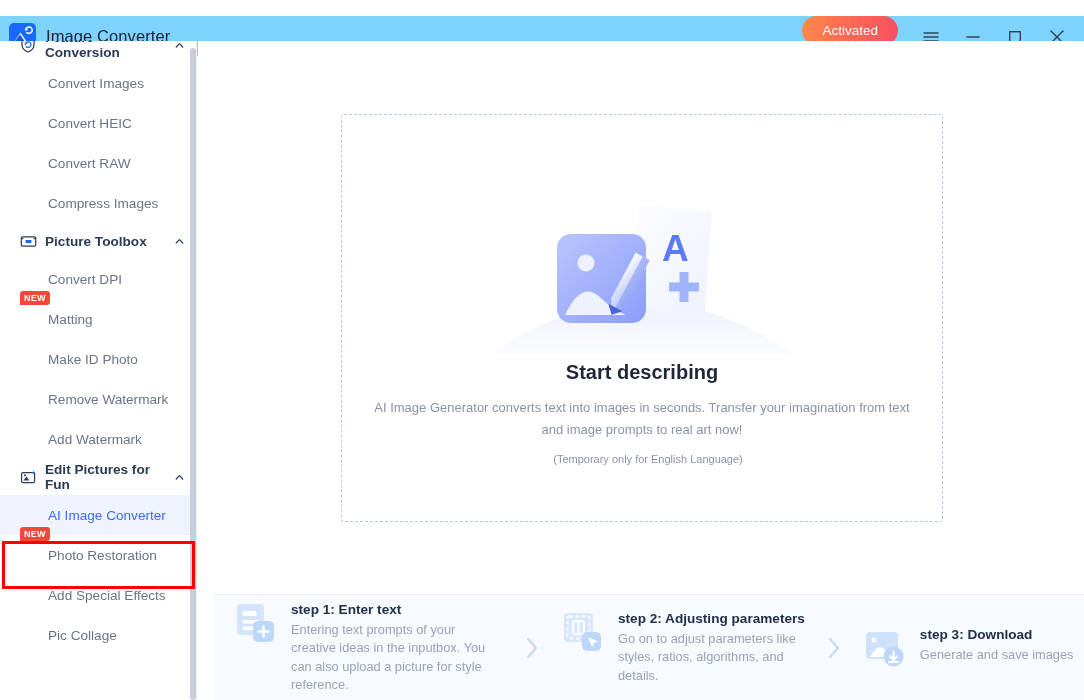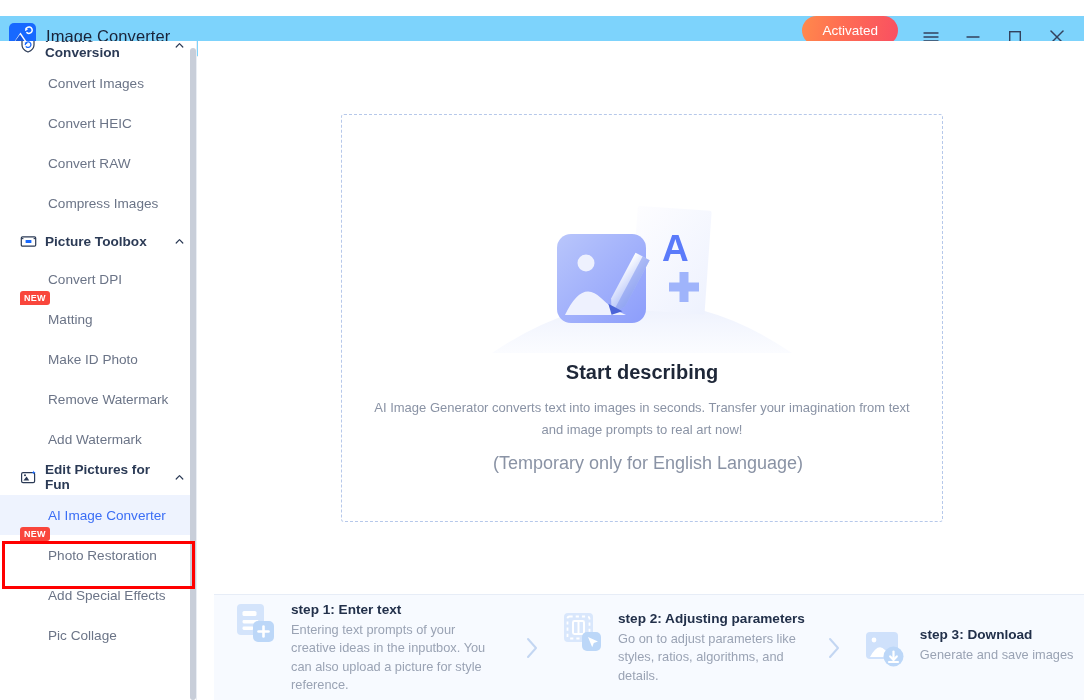--- a/index.html
+++ b/index.html
@@ -154,21 +154,21 @@
     font-size: 20px; font-weight: bold; color: #1e2738;
     margin-top: 6px; margin-bottom: 13px;
   }
   .dz-desc {
     width: 560px; text-align: center;
     font-size: 13px; color: #8a93a5;
     line-height: 22px;
   }
   .dz-note {
     margin-top: 12px;
-    font-size: 18px; color: #8a93a5; margin-left: 12px;
+    font-size: 11px; color: #8a93a5; margin-left: 12px;
   }
 
   
   .stepsbar {
     position: absolute; left: 16px; bottom: 0;
     width: 886px; height: 106px;
     background: #f7faff;
     border-top: 1px solid #e7edf7;
     display: flex; align-items: center;
   }

